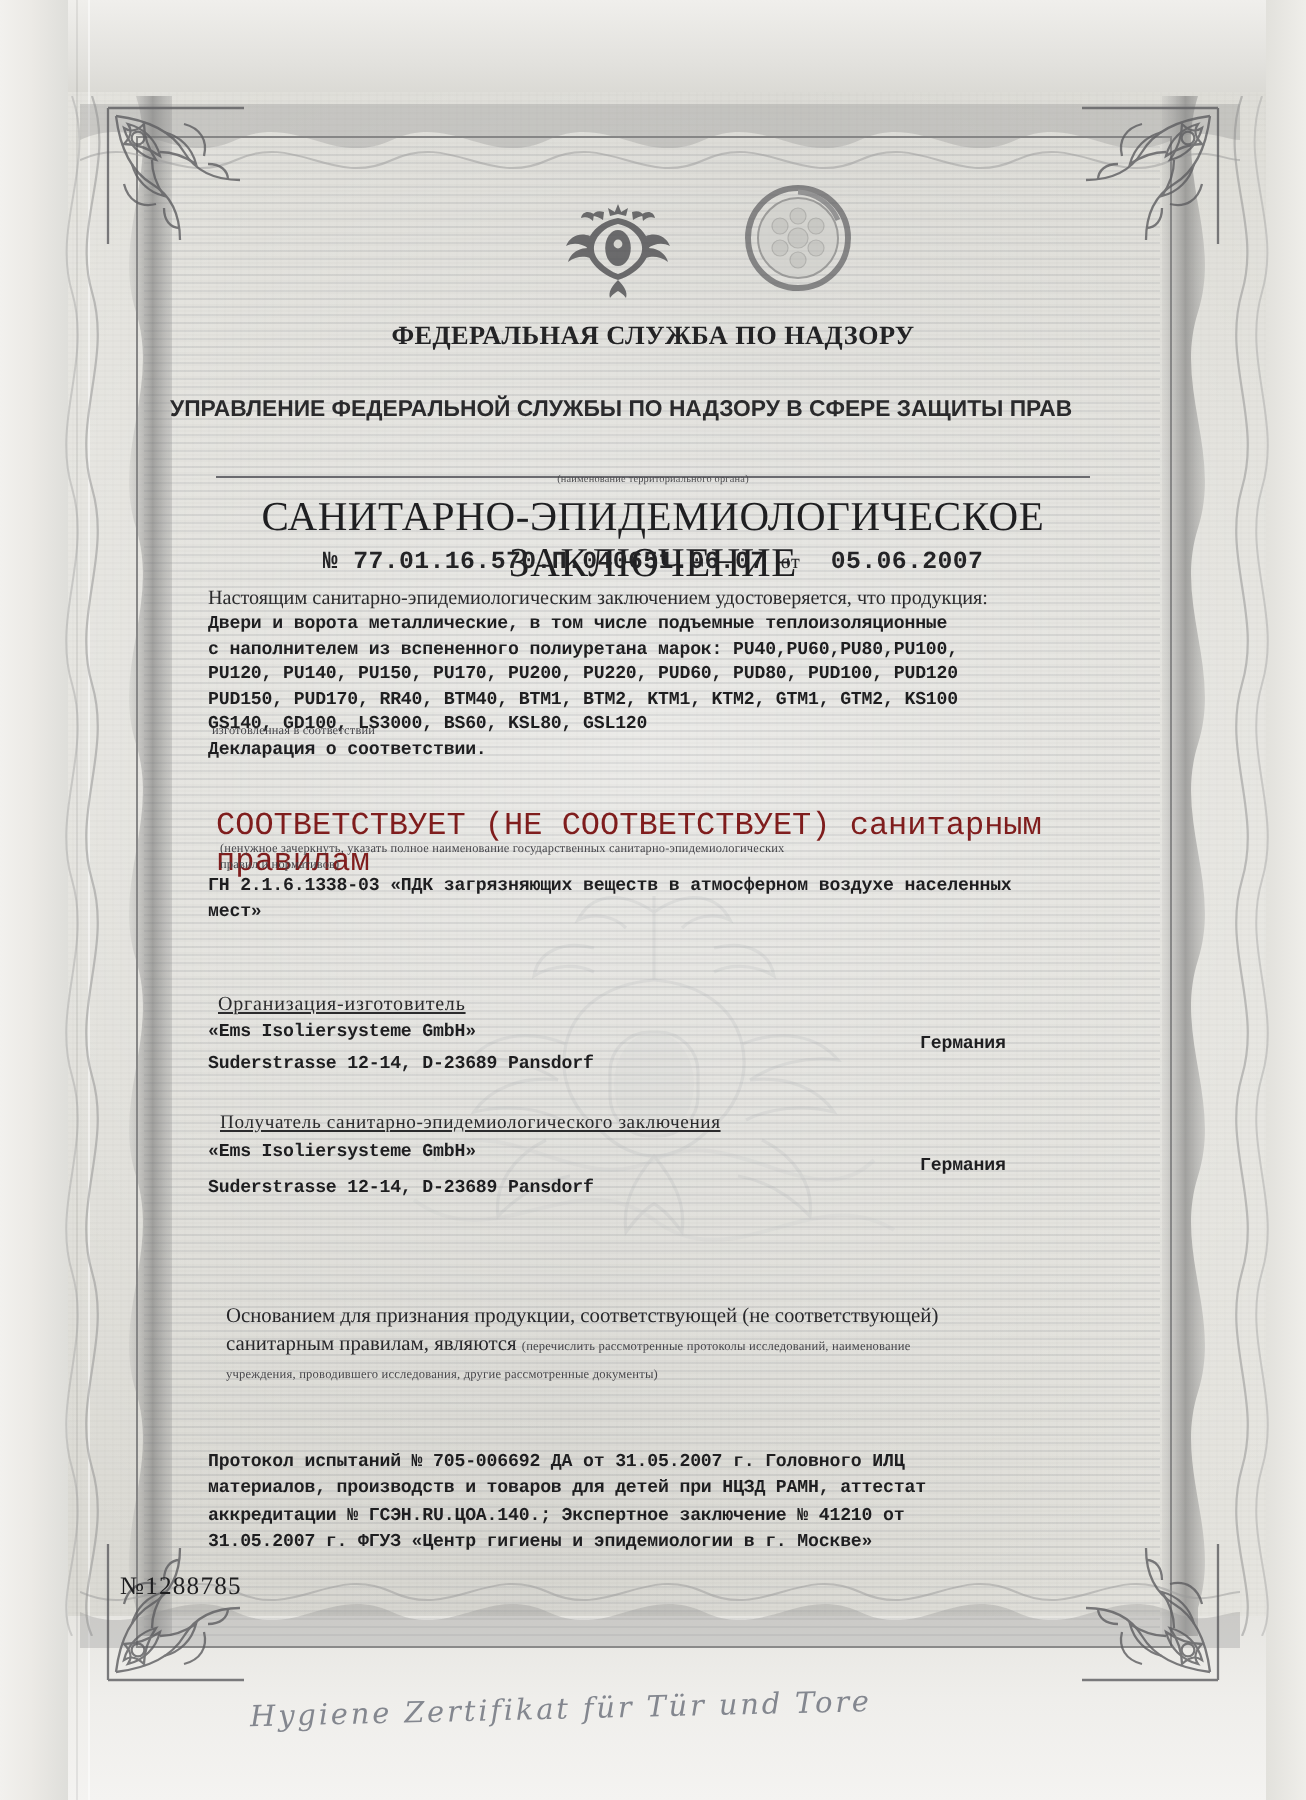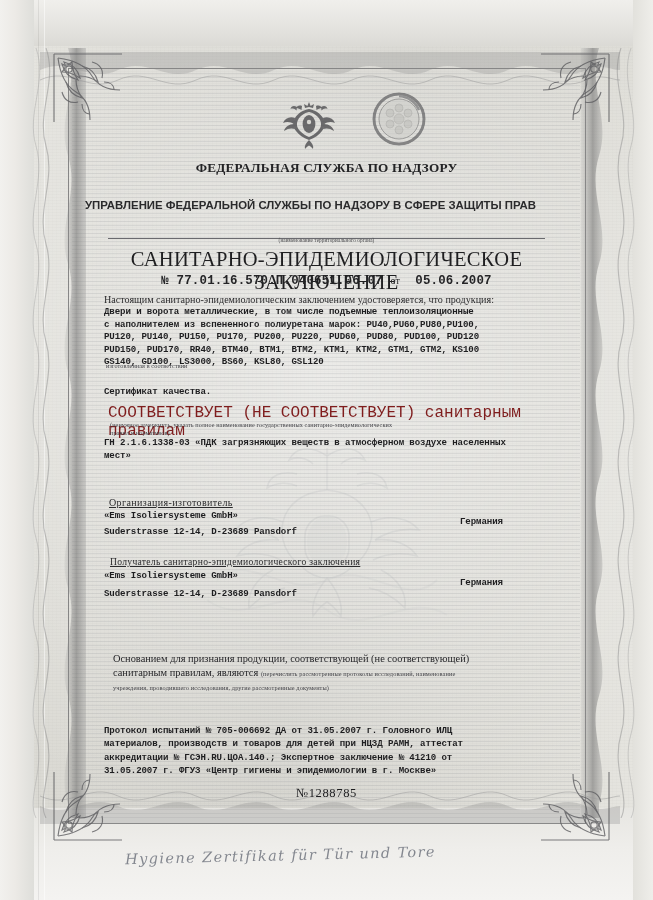--- a/index.html
+++ b/index.html
@@ -130,21 +130,21 @@
   .rcp-country{left:460px;top:577px;}
 
   .basis{
     left:113px;top:652px;width:456px;
     font-family:"Liberation Serif", serif;font-size:10.4px;line-height:14px;color:#27272a;
   }
   .basis .tiny{font-size:6.3px;}
   .basis-body{left:104px;top:724px;width:468px;line-height:13.4px;}
 
   .formnum{
-    left:60px;top:786px;width:533px;text-align:center;
+    left:60px;top:786px;width:533px;
     font-family:"Liberation Serif", serif;font-size:12.6px;color:#1e1e20;letter-spacing:.6px;
   }
 
   .handwriting{
     position:absolute;left:125px;top:846px;width:420px;
     font-family:"DejaVu Serif", serif;font-style:italic;font-size:14.5px;
     color:#7b7f88;letter-spacing:1.4px;opacity:.92;
     transform:rotate(-1.4deg);
   }
   .fold{position:absolute;left:38px;top:0;width:1px;height:900px;background:rgba(0,0,0,.07);}
@@ -374,21 +374,21 @@
     <div class="t prod mono-blk blur">
       <div>Двери и ворота металлические, в том числе подъемные теплоизоляционные</div>
       <div>с наполнителем из вспененного полиуретана марок: PU40,PU60,PU80,PU100,</div>
       <div>PU120, PU140, PU150, PU170, PU200, PU220, PUD60, PUD80, PUD100, PUD120</div>
       <div>PUD150, PUD170, RR40, BTM40, BTM1, BTM2, KTM1, KTM2, GTM1, GTM2, KS100</div>
       <div>GS140, GD100, LS3000, BS60, KSL80, GSL120</div>
     </div>
 
     <div class="t tiny lbl-izg blur">изготовленная в соответствии</div>
 
-    <div class="t cert mono-blk blur">Сертификат качества.</div>
+    <div class="t decl mono-blk blur">Декларация о соответствии.</div>
 
     <div class="t conform blur">СООТВЕТСТВУЕТ  (НЕ СООТВЕТСТВУЕТ) санитарным правилам</div>
 
     <div class="t tiny conform-note blur">
       <div>(ненужное зачеркнуть, указать полное наименование государственных санитарно-эпидемиологических</div>
       <div>правил и нормативов)</div>
     </div>
 
     <div class="t gn mono-blk blur">
       <div>ГН 2.1.6.1338-03 «ПДК загрязняющих веществ в атмосферном воздухе населенных</div>

